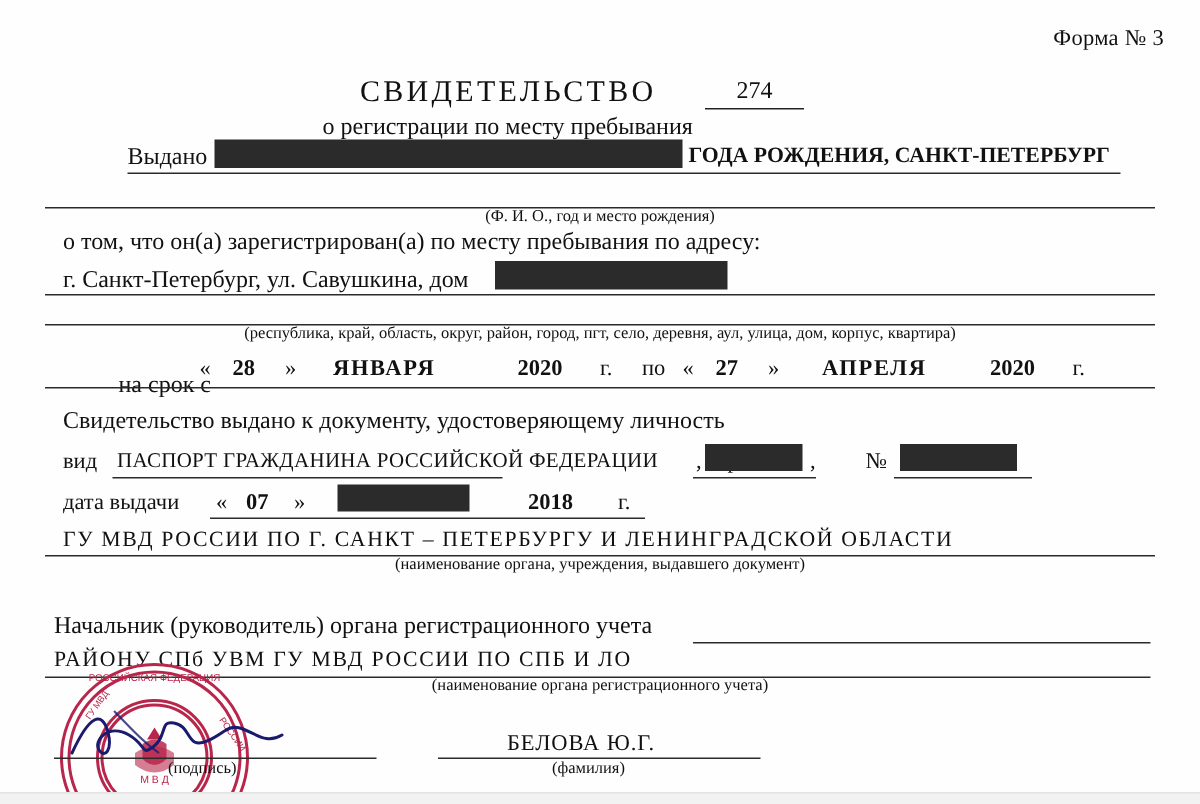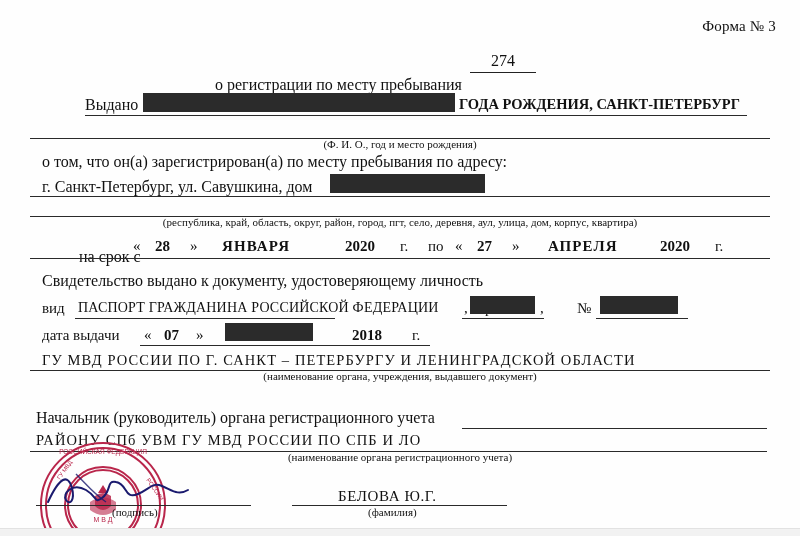--- a/index.html
+++ b/index.html
@@ -123,20 +123,21 @@
     border-top: 1px solid #e2e2e2;
   }
 </style>
 </head>
 <body>
 
 <div class="page">
 
   <div class="form-no">Форма № 3</div>
 
+  <div class="title">СВИДЕТЕЛЬСТВО</div>
   <div class="title-num">274</div>
   <div class="title-num-line"></div>
   <div class="subtitle">о регистрации по месту пребывания</div>
 
   <div class="row-label" style="left:85px; top:96px;">Выдано</div>
   <div class="redact" style="left:143px; top:93px; width:312px; height:19px;"></div>
   <div class="val-b" style="left:459px; top:96px; font-size:14.5px;">ГОДА РОЖДЕНИЯ, САНКТ-ПЕТЕРБУРГ</div>
   <div class="rule" style="left:85px; top:115px; width:662px;"></div>
 
   <div class="rule" style="left:30px; top:138px; width:740px;"></div>

